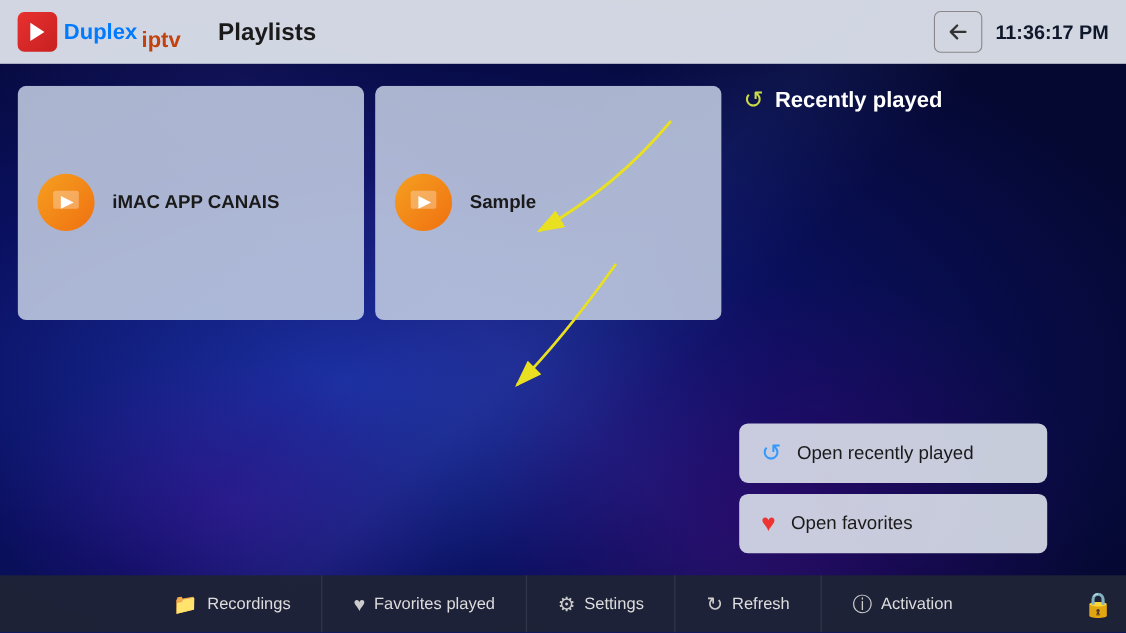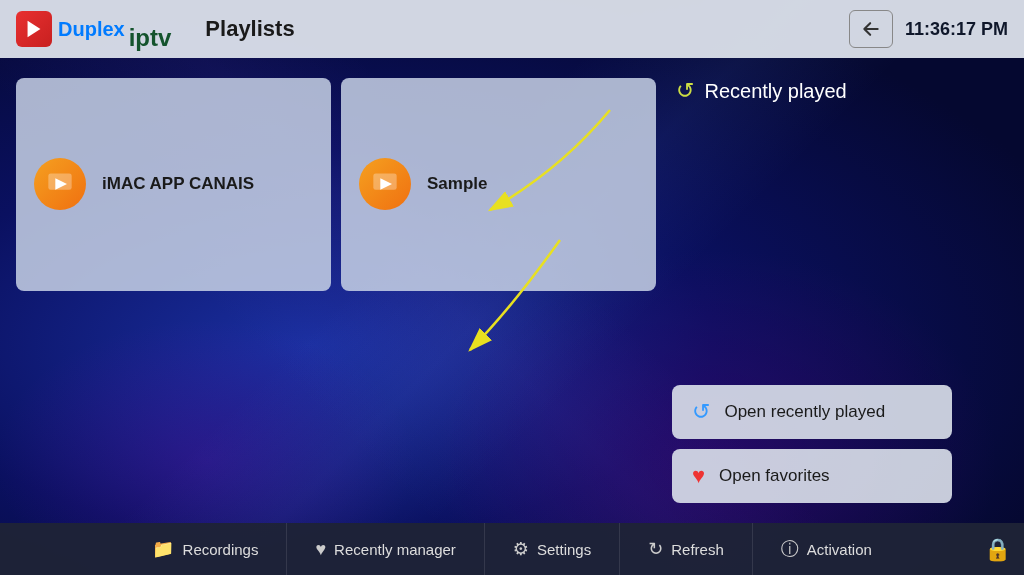--- a/index.html
+++ b/index.html
@@ -62,23 +62,23 @@
       width: 22px;
       height: 22px;
     }
     .brand-text {
       font-size: 20px;
       font-weight: bold;
       color: #007bff;
       margin-right: 4px;
     }
     .brand-iptv {
-      font-size: 24px;
-      font-weight: bold;
-      color: #14532d;
+      font-size: 20px;
+      font-weight: bold;
+      color: #c2410c;
       margin-top: 17px;
     }
     .header-title {
       font-size: 22px;
       font-weight: bold;
       color: #1a1a1a;
       margin-left: 34px;
     }
     .header-spacer { flex: 1; }
     .back-btn {
@@ -170,21 +170,21 @@
       gap: 10px;
       margin-bottom: 14px;
       margin-left: 4px;
     }
     .recently-played-label .rp-icon {
       color: #ccdd44;
       font-size: 22px;
     }
     .recently-played-label .rp-text {
       font-size: 20px;
-      font-weight: normal;
+      font-weight: bold;
       color: #ffffff;
     }
 
     
     .arrow-container {
       position: absolute;
       left: 310px;
       top: 90px;
       width: 380px;
       height: 280px;
@@ -355,21 +355,21 @@
 
 <div class="bottom-bar">
 
   <div class="bottom-item">
     <span class="bi-icon">📁</span>
     <span class="bi-label">Recordings</span>
   </div>
 
   <div class="bottom-item">
     <span class="bi-icon">♥</span>
-    <span class="bi-label">Recently manager</span>
+    <span class="bi-label">Favorites played</span>
   </div>
 
   <div class="bottom-item">
     <span class="bi-icon">⚙</span>
     <span class="bi-label">Settings</span>
   </div>
 
   <div class="bottom-item">
     <span class="bi-icon">↻</span>
     <span class="bi-label">Refresh</span>

